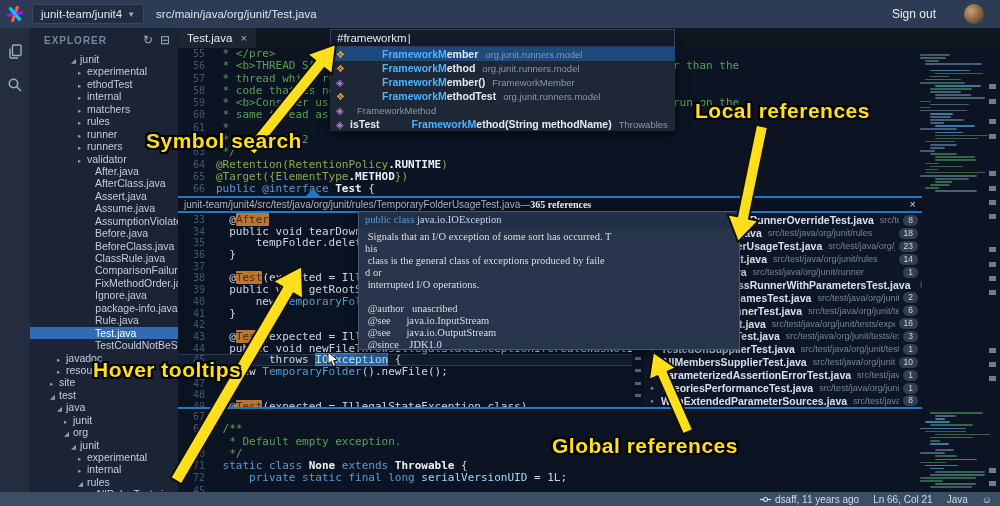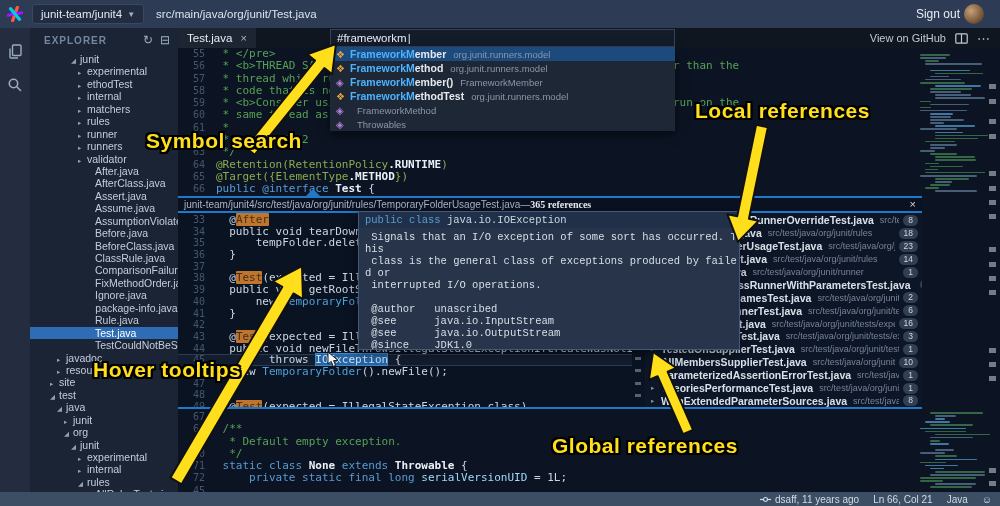--- a/index.html
+++ b/index.html
@@ -9,21 +9,21 @@
 
   
   .topbar { position:absolute; left:0; top:0; width:1000px; height:28px; background:#2d3b54;
             display:flex; align-items:center; z-index:10; }
   .logo { width:30px; display:flex; justify-content:center; }
   .repo-btn { height:20px; background:#212c40; border:1px solid #3a4760; border-radius:3px;
               color:#dfe6ee; font-size:11.5px; display:flex; align-items:center; gap:5px;
               padding:0 8px; margin-left:2px; }
   .repo-caret { font-size:8px; color:#9fb0c4; }
   .crumb { color:#dce4ee; font-size:11.5px; margin-left:12px; }
-  .topbar-right { margin-left:auto; display:flex; align-items:center; gap:4px; padding-right:16px; }
+  .topbar-right { margin-left:auto; display:flex; align-items:center; gap:28px; padding-right:16px; }
   .signout { color:#e8edf3; font-size:12px; }
   .avatar { width:20px; height:20px; border-radius:50%;
             background:radial-gradient(circle at 35% 35%, #c8a07a, #7a5a3c 60%, #3e2f20); }
 
   
   .rail { position:absolute; left:0; top:28px; width:30px; height:464px; background:#232d3f; z-index:5; }
   .rail-icon { width:30px; height:30px; display:flex; align-items:center; justify-content:center; }
 
   
   .sidebar { position:absolute; left:30px; top:28px; width:148px; height:464px;
@@ -80,36 +80,36 @@
              padding:0 4px 0 6px; }
   .ref-row .tw { font-size:6.5px; color:#7f8fa5; width:10px; flex:none; }
   .ref-name { color:#d7e0ea; font-size:10.5px; font-weight:bold; flex:none; }
   .ref-path { color:#76839a; font-size:9px; margin-left:6px; overflow:hidden; text-overflow:clip; flex:1 1 auto; }
   .ref-count { flex:none; background:#323f52; color:#cdd7e2; font-size:8.5px; line-height:11px;
                border-radius:8px; padding:0 5px; margin-left:4px; }
 
   
   .tooltip { position:absolute; left:358px; top:211px; width:382px; height:139px; background:#273449;
              border:1px solid #44597e; z-index:30; box-shadow:0 3px 10px rgba(0,0,0,.5);
-             font-family:Liberation Mono, monospace; font-size:10.5px; overflow:hidden; }
+             font-family:Liberation Serif, serif; font-size:10.5px; overflow:hidden; }
   .tt-title { height:16px; line-height:16px; background:#203048; padding:0 6px; white-space:pre; }
   .tt-body { padding:3px 6px; line-height:12px; color:#d8dfe8; white-space:pre; }
 
   
   .symsearch { position:absolute; left:330px; top:29px; width:345px; z-index:40; }
   .ss-input { height:18px; background:#141c2a; border:1px solid #35425c; color:#e6ecf4;
               font-size:11.5px; display:flex; align-items:center; padding:0 6px; }
   .ss-caret { color:#cfe3ff; margin-left:1px; }
   .ss-list { background:#1e2736; box-shadow:0 4px 10px rgba(0,0,0,.55); }
   .ss-row { height:14px; display:flex; align-items:center; padding:0 6px; white-space:nowrap; overflow:hidden; }
   .ss-row.sel { background:#1c4a7d; }
   .ss-ico { width:14px; font-size:10px; flex:none; }
   .ss-ico.class { color:#e8a33d; } .ss-ico.method { color:#b180d7; }
   .ss-name { font-size:10.5px; font-weight:bold; color:#e6e9ee; }
-  .ss-name .m { color:#4cb3ff; }
+  .ss-name .m { color:#4cb3ff;margin-left:32px; }
   .ss-detail { color:#8a97ab; font-size:9.5px; margin-left:7px; }
 
   
   .minimap { position:absolute; left:920px; top:48px; width:66px; height:444px; z-index:4; }
   .mm-bar { position:absolute; height:1.7px; border-radius:1px; }
   .ruler { position:absolute; left:988px; top:48px; width:10px; height:444px; z-index:9; }
   .ruler-mark { position:absolute; left:1px; width:7px; height:5px; background:#c9d2dd; opacity:.55; }
   .strip-mark { position:absolute; left:3px; width:6px; height:3px; background:#97a2b4; opacity:.55; }
   .strip-slider { position:absolute; left:0; width:13px; height:36px; background:rgba(255,255,255,.09); }
 
@@ -214,28 +214,20 @@
         <div class="trow" style="padding-left: 48px;"><span class="tw">▸</span><span>internal</span></div>
         <div class="trow" style="padding-left: 48px;"><span class="tw">◢</span><span>rules</span></div>
         <div class="trow" style="padding-left: 56px;"><span class="tw"></span><span>AllRulesTests.java</span></div>
       </div>
   </div>
 
   <div class="tabbar">
     <div class="tab">
       <span>Test.java</span>
       <span class="tab-close">×</span>
-    </div>
-    <div class="tabbar-right">
-      <span>View on GitHub</span>
-      <svg width="13" height="11" viewBox="0 0 13 11" fill="none" stroke="#bfcad8" stroke-width="1.2">
-        <rect x="0.8" y="0.8" width="11.4" height="9.4" rx="1"></rect>
-          <line x1="6.5" y1="1" x2="6.5" y2="10"></line>
-      </svg>
-      <span style="font-size:13px">⋯</span>
     </div>
   </div>
 
   <div class="editor-top" id="codeTop">
       <div class="cl">
         <span class="ln">55</span>
         <span class="ct"><span class="tk-c"> * &lt;/pre&gt;</span></span>
       </div>
       <div class="cl">
         <span class="ln">56</span>
@@ -640,20 +632,21 @@
           <span class="ss-ico class">❖</span>
           <span class="ss-name"><span></span><span class="m">FrameworkM</span><span>ethodTest</span></span>
           <span class="ss-detail">org.junit.runners.model</span>
         </div>
         <div class="ss-row">
           <span class="ss-ico method">◈</span>
           <span class="ss-detail">FrameworkMethod</span>
         </div>
         <div class="ss-row">
           <span class="ss-ico method">◈</span>
+          <span class="ss-name"><span>isTest</span><span class="m">FrameworkM</span><span>ethod(String methodName)</span></span>
           <span class="ss-detail">Throwables</span>
         </div>
       </div>
   </div>
 
   <div class="statusbar">
     <span class="sb-item">
       <svg width="11" height="9" viewBox="0 0 11 9">
         <circle cx="5.5" cy="4.5" r="2" fill="none" stroke="#d3dce6" stroke-width="1.2"></circle>
         <line x1="0" y1="4.5" x2="3.3" y2="4.5" stroke="#d3dce6" stroke-width="1.2"></line>

